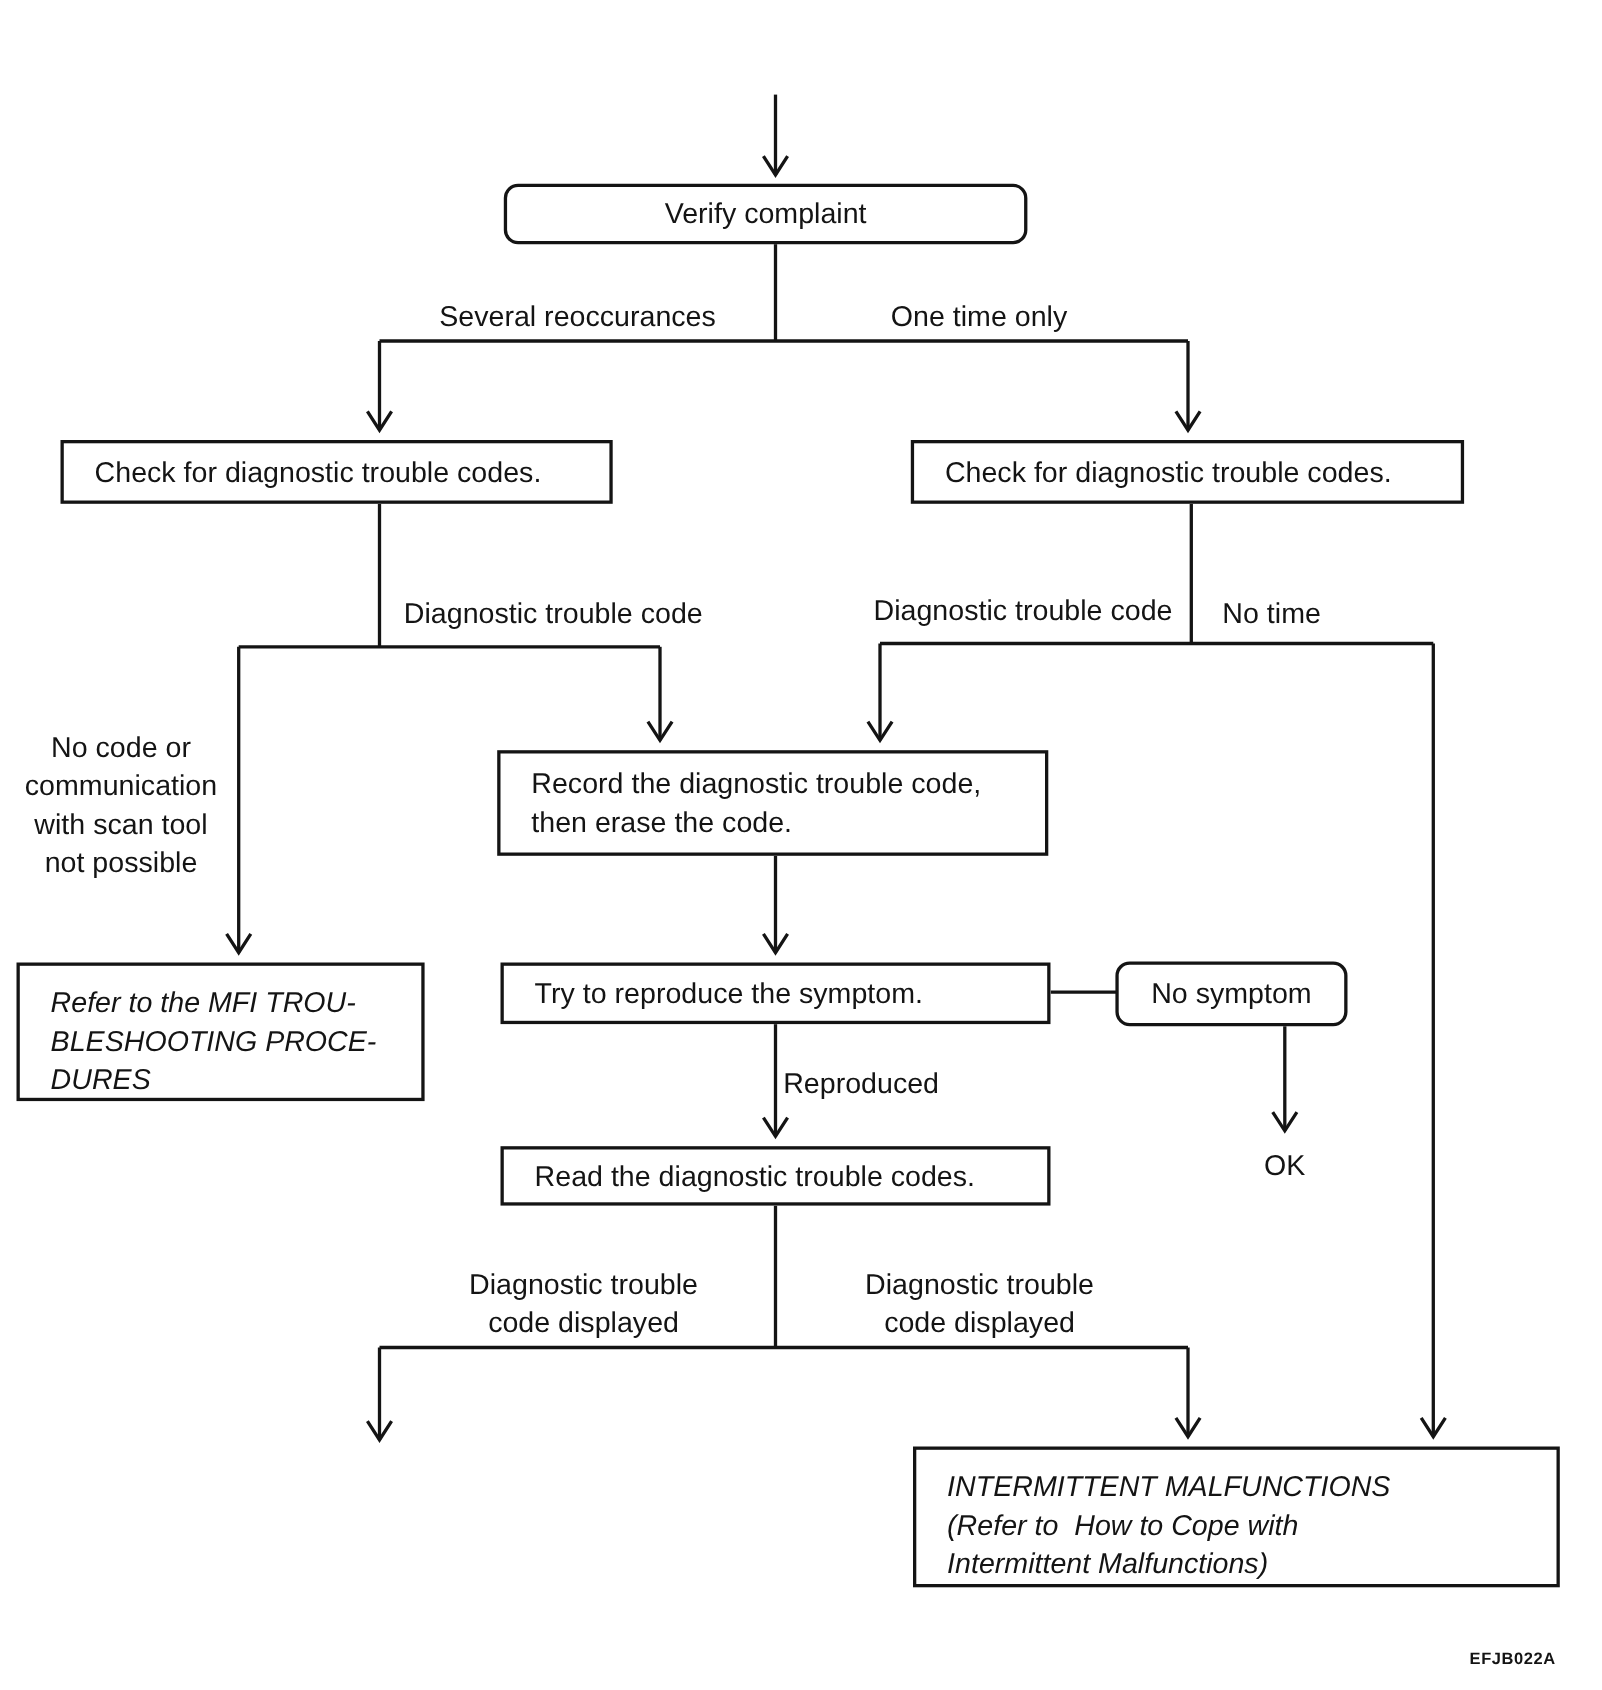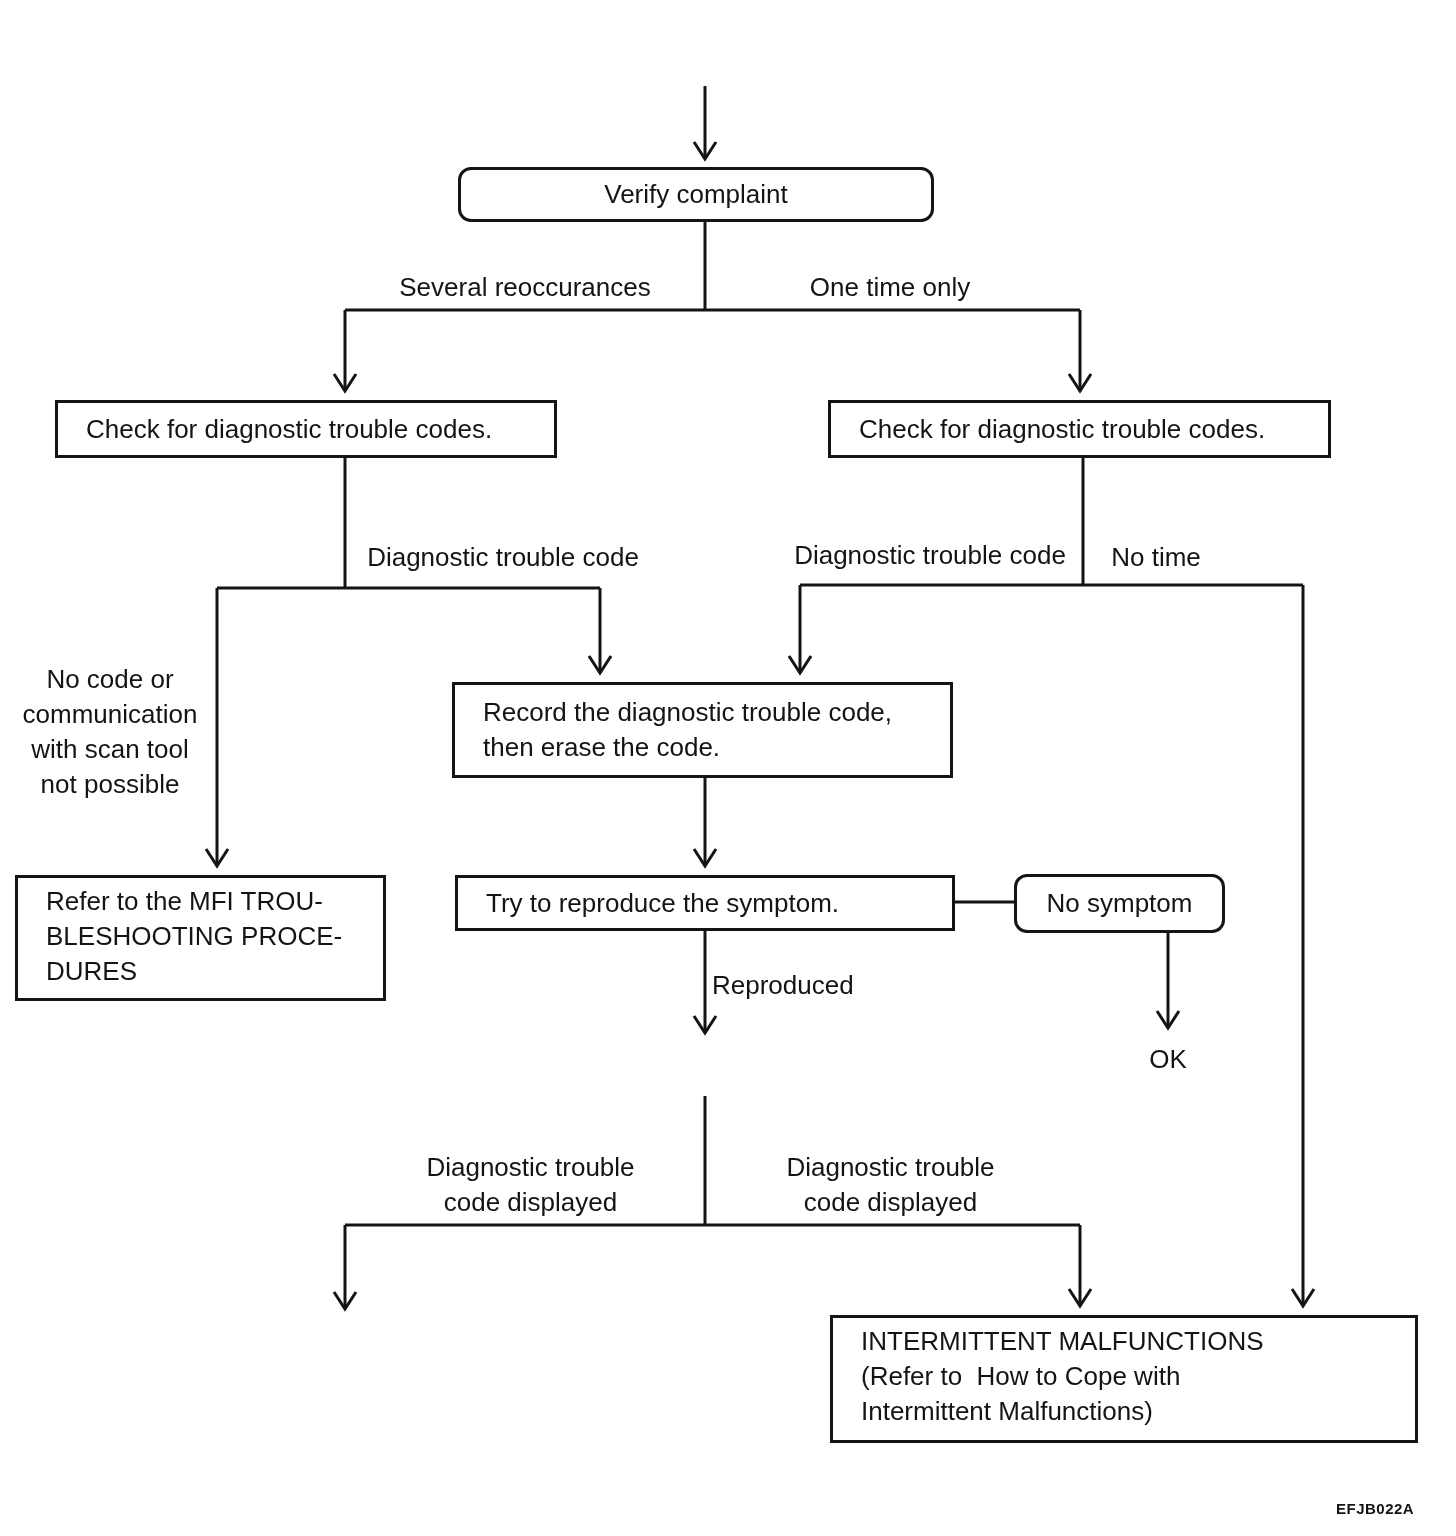--- a/index.html
+++ b/index.html
@@ -18,21 +18,21 @@
     border: 3px solid #141414;
     background: #ffffff;
     font-size: 26px;
     line-height: 35px;
     display: flex;
     align-items: center;
     white-space: pre-wrap;
   }
   .node.padded { padding-left: 28px; padding-right: 8px; }
   .node.centered { justify-content: center; text-align: center; padding: 0 6px; border-radius: 13px; }
-  .node.toptext { align-items: flex-start; padding-top: 6px; }
+  .node.toptext { align-items: flex-start; padding-top: 16px; font-style: italic; }
   .lbl {
     position: absolute;
     font-size: 26px;
     line-height: 35px;
     white-space: pre-wrap;
     text-align: center;
   }
   .footer-code {
     position: absolute;
     font-size: 15px;
@@ -87,20 +87,21 @@
 then erase the code.</div>
 
   <div class="node padded toptext" style="left:15px; top:875px; width:371px; height:126px;">Refer to the MFI TROU-
 BLESHOOTING PROCE-
 DURES</div>
 
   <div class="node padded" style="left:455px; top:875px; width:500px; height:56px;">Try to reproduce the symptom.</div>
 
   <div class="node centered" style="left:1014px; top:874px; width:211px; height:59px;">No symptom</div>
 
+  <div class="node padded" style="left:455px; top:1042px; width:500px; height:54px;">Read the diagnostic trouble codes.</div>
 
 
   <div class="node padded toptext" style="left:830px; top:1315px; width:588px; height:128px;">INTERMITTENT MALFUNCTIONS
 (Refer to  How to Cope with
 Intermittent Malfunctions)</div>
 
   <div class="lbl" style="left:385px; top:270px; width:280px;">Several reoccurances</div>
 
   <div class="lbl" style="left:800px; top:270px; width:180px;">One time only</div>
 

